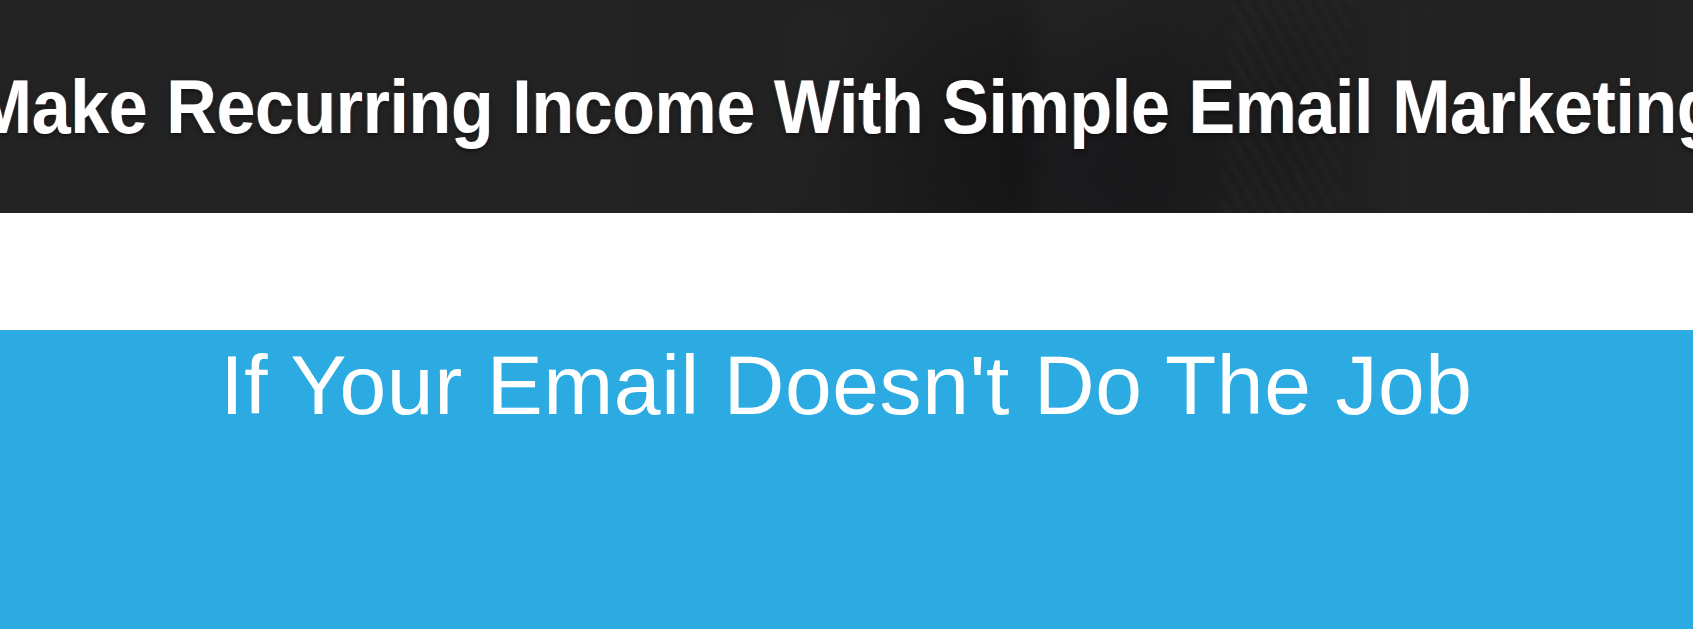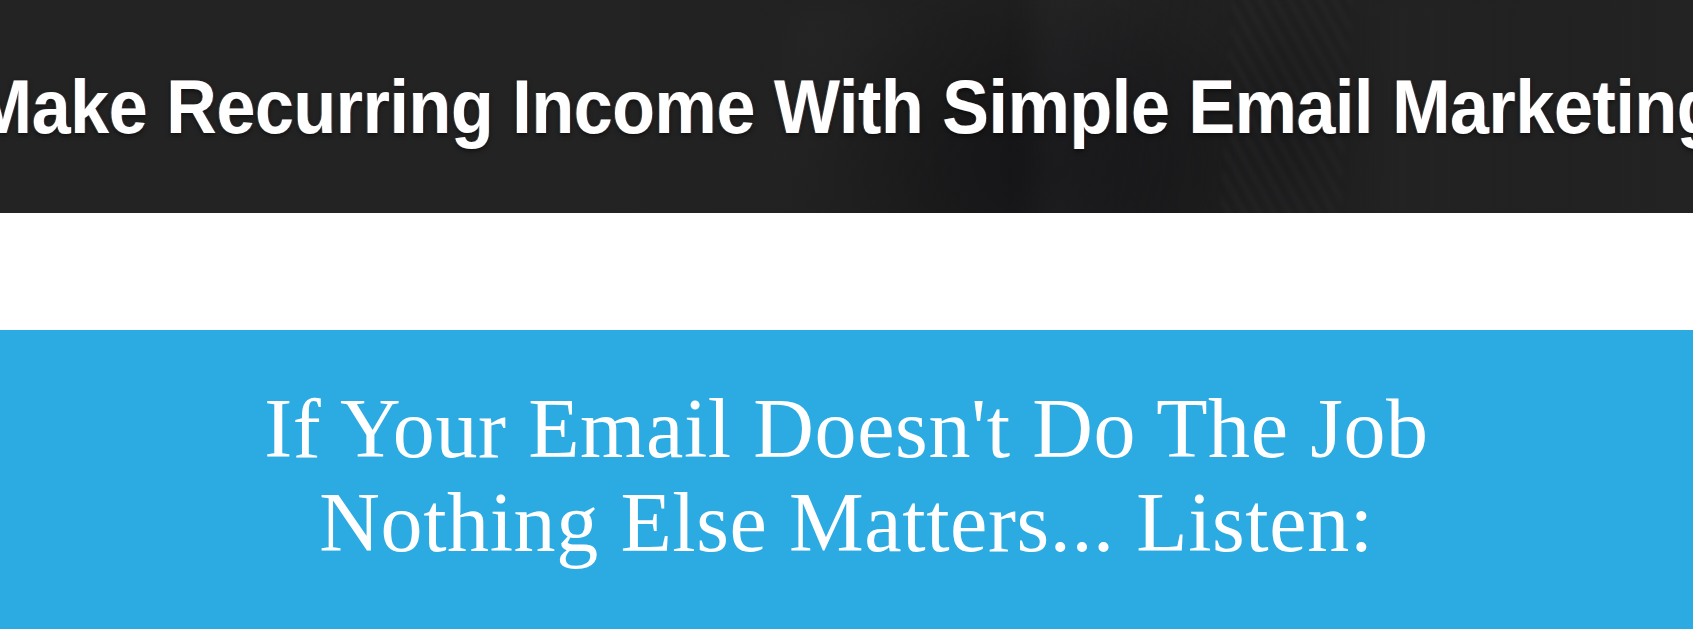--- a/index.html
+++ b/index.html
@@ -164,25 +164,24 @@
   .blue-band {
     position: absolute;
     left: 0;
     top: 330px;
     width: 1693px;
     height: 299px;
     background-color: #2BABE2;
     overflow: hidden;
   }
   .blue-headline {
-    margin: 0;
-    padding-top: 52px;
+    margin: 8px;
     text-align: center;
     color: #ffffff;
-    font-family: Liberation Serif, serif;
+    font-family: Liberation Sans, sans-serif;
     font-size: 84px;
     font-weight: 300;
     line-height: 1.12;
     letter-spacing: 0.6px;
     white-space: nowrap;
   }
   .blue-headline .hl-line {
     display: block;
   }
 </style>
@@ -206,17 +205,16 @@
 
     <h1 class="hero-title">Make Recurring Income With Simple Email Marketing</h1>
 
   </header>
 
   <div class="spacer"></div>
 
   <section class="blue-band">
     <h2 class="blue-headline">
       <span class="hl-line">If Your Email Doesn't Do The Job</span>
-      <span class="hl-line">Nothing Else Matters... Listen:</span>
     </h2>
   </section>
 
 </div>
 
 </body></html>

